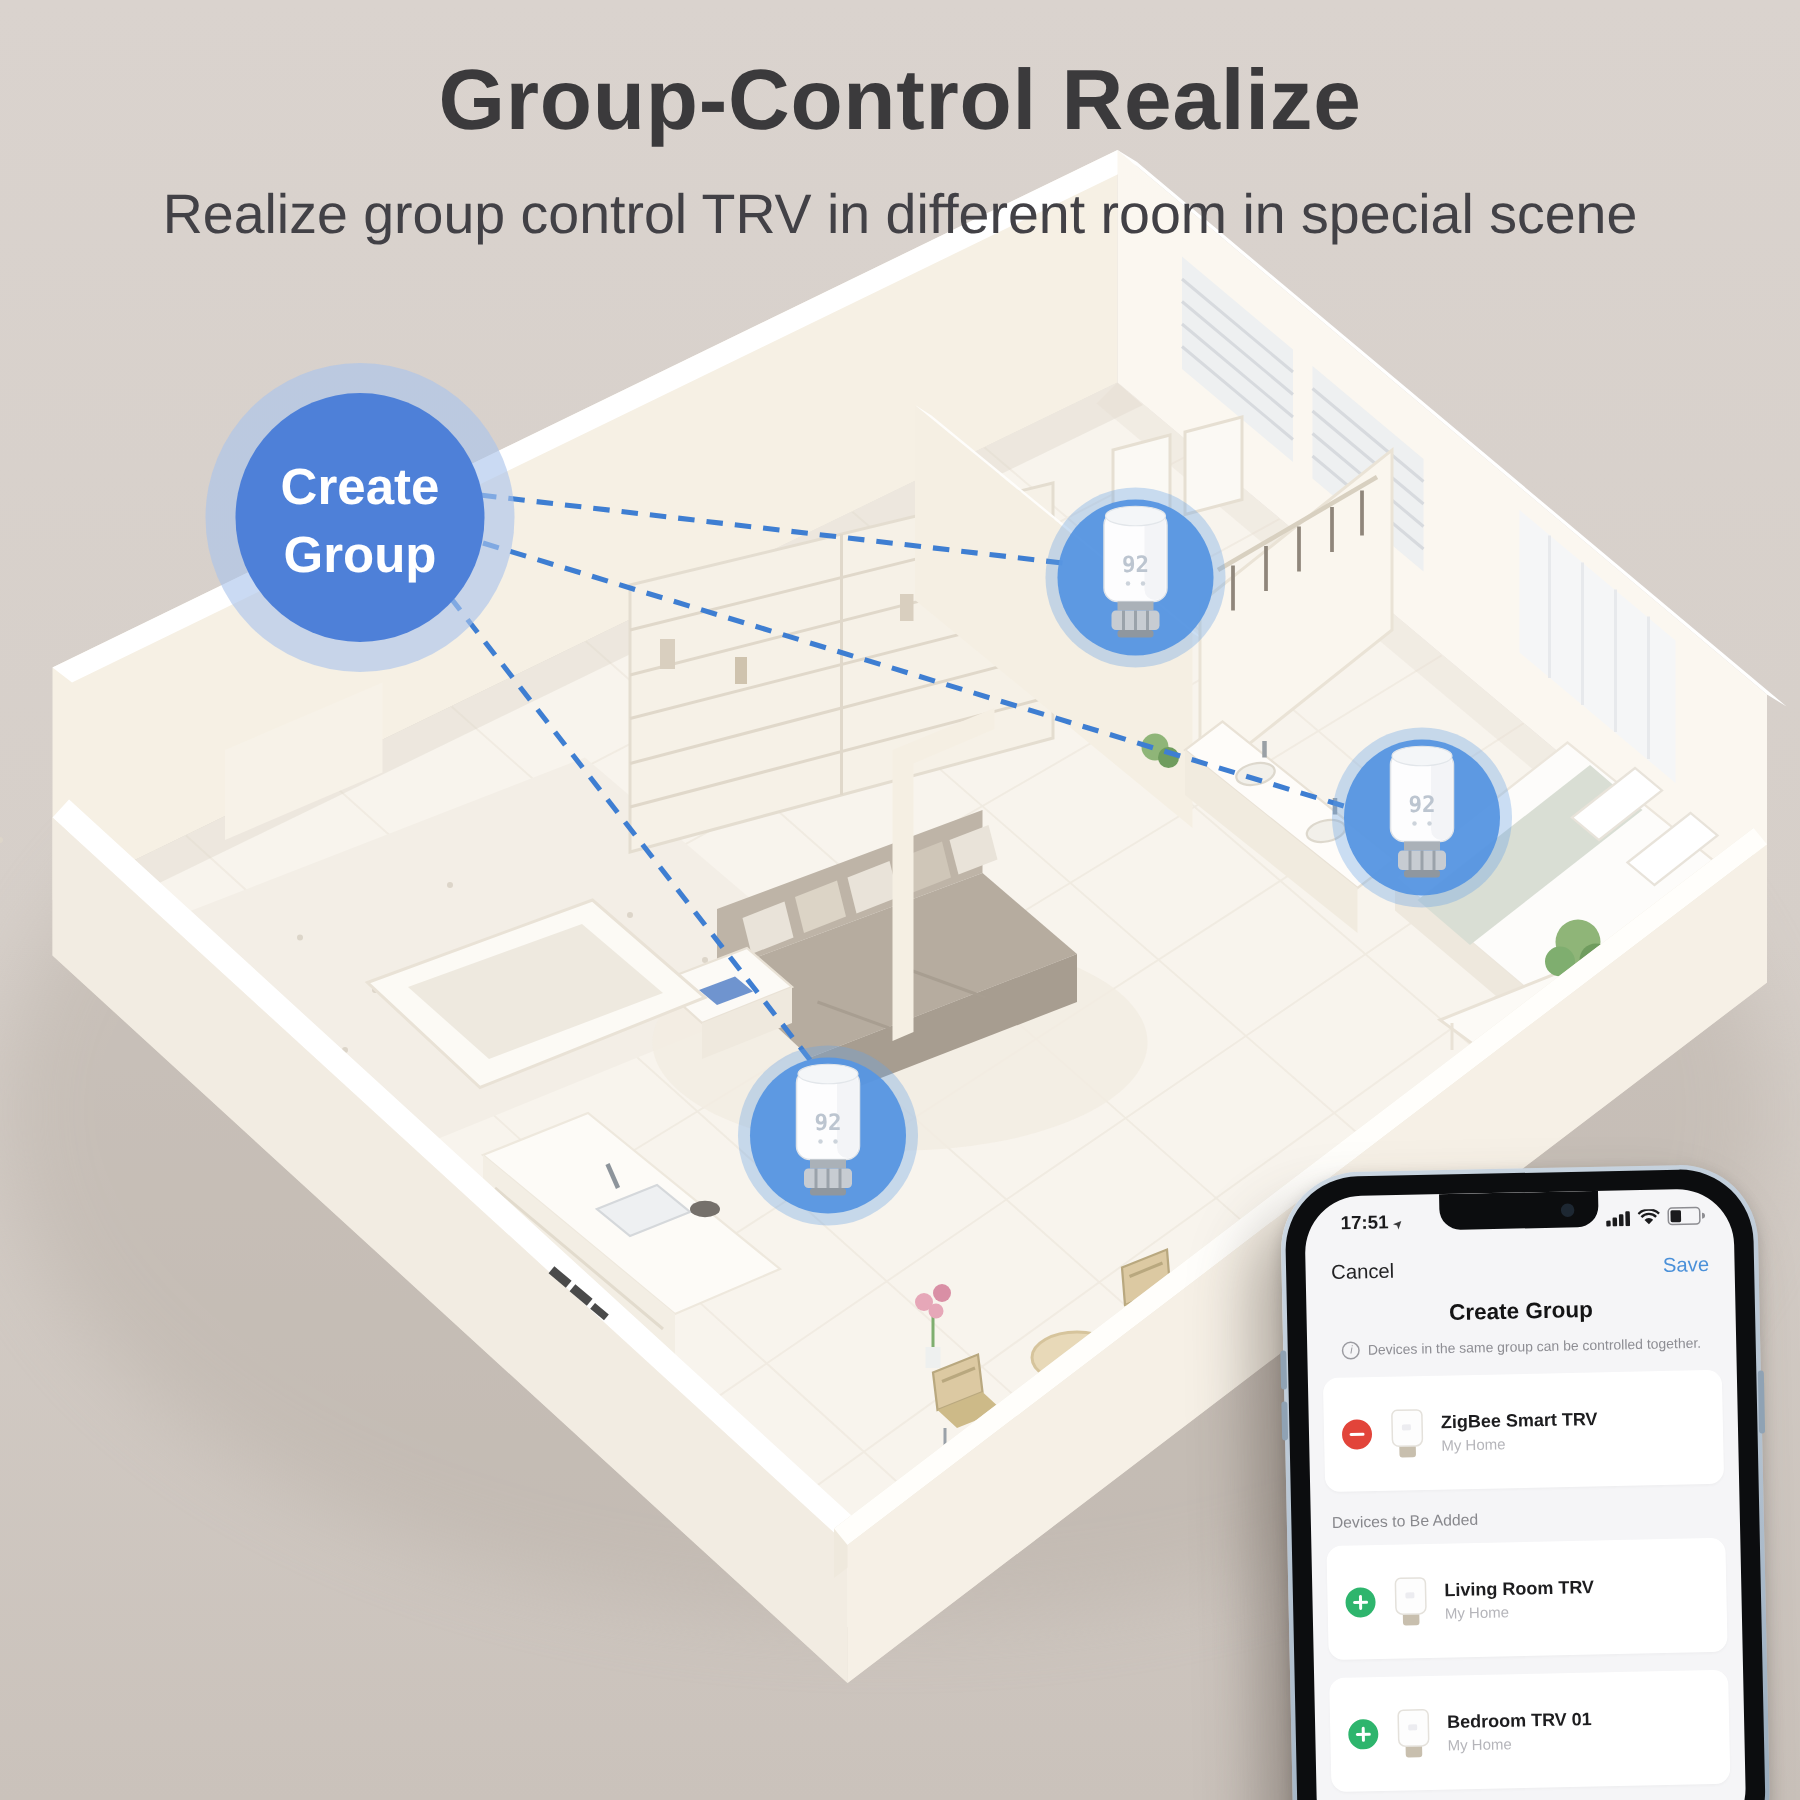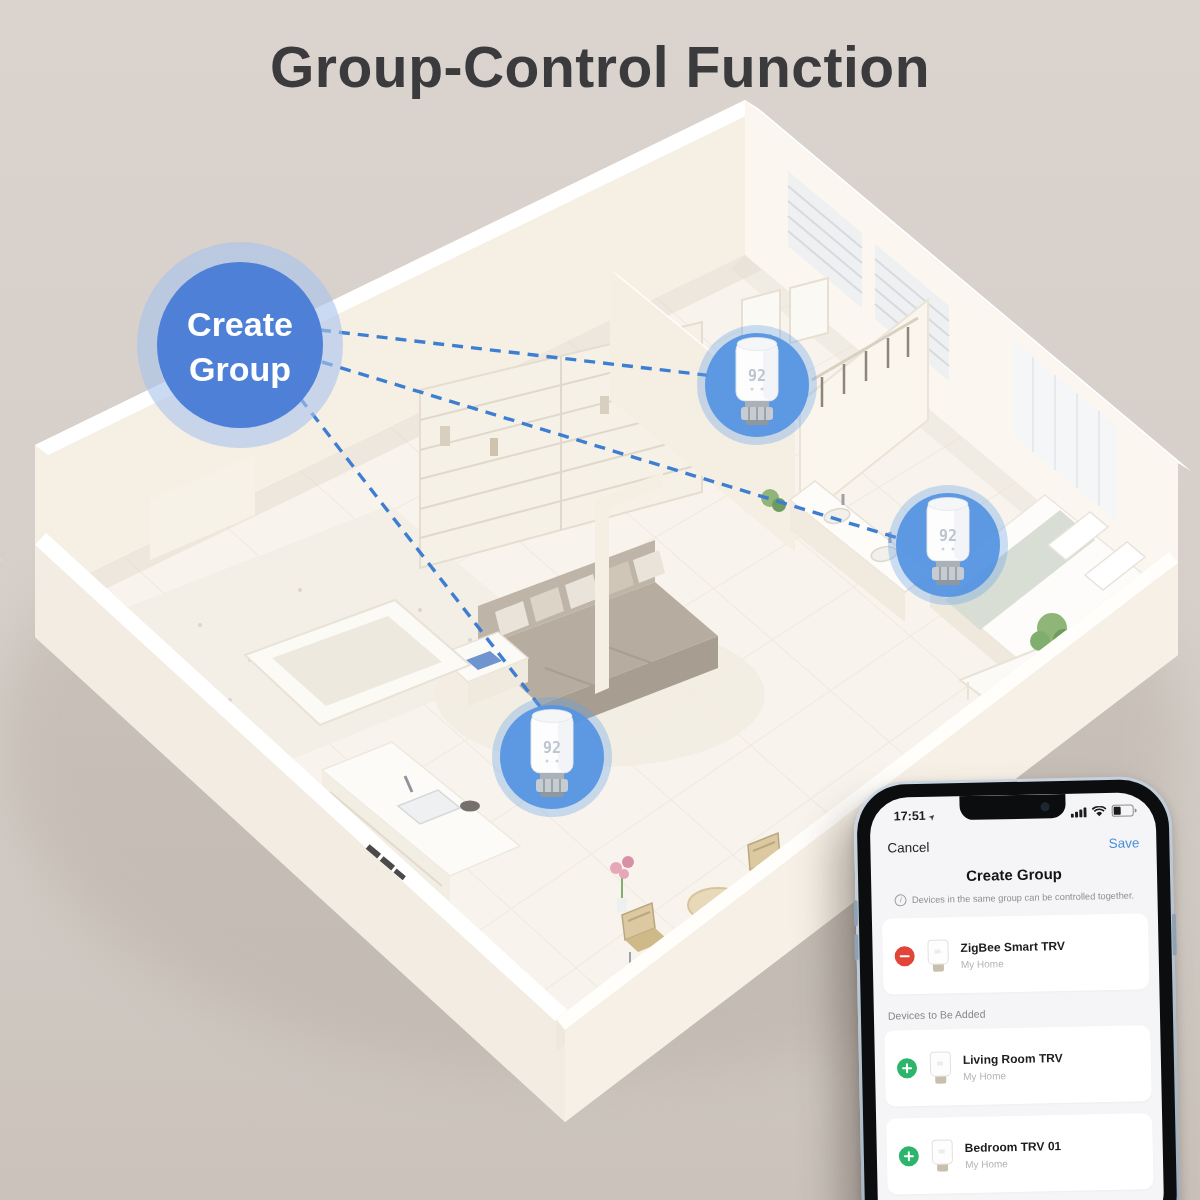--- a/index.html
+++ b/index.html
@@ -62,21 +62,22 @@
   .trv-thumb .base{width:11px;height:8px;background:#c8bfae;border-radius:1px 1px 2px 2px;margin-top:-1px;}
   .dev-name{font-size:12px;font-weight:bold;color:#1d1d1f;margin-bottom:4px;}
   .dev-loc{font-size:10px;color:#b5b5ba;}
   .section-label{margin:15px 14px 9px 14px;font-size:10.5px;color:#88888d;}
 </style>
 </head>
 <body>
 
 <div class="stage">
 
-  <div class="title">Group-Control Function</div>
+  <div class="title">Group-Control Realize</div>
+  <div class="subtitle">Realize group control TRV in different room in special scene</div>
 
   <svg class="plan-svg" width="1200" height="1200" viewBox="0 0 1200 1200">
     <defs>
       <filter id="soft" x="-40%" y="-40%" width="180%" height="180%">
           <feGaussianBlur stdDeviation="26"></feGaussianBlur>
         </filter>
       <clipPath id="floorClip">
           <polygon points="745,255 1178,618 565,1085 35,600"></polygon>
         </clipPath>
     </defs>

